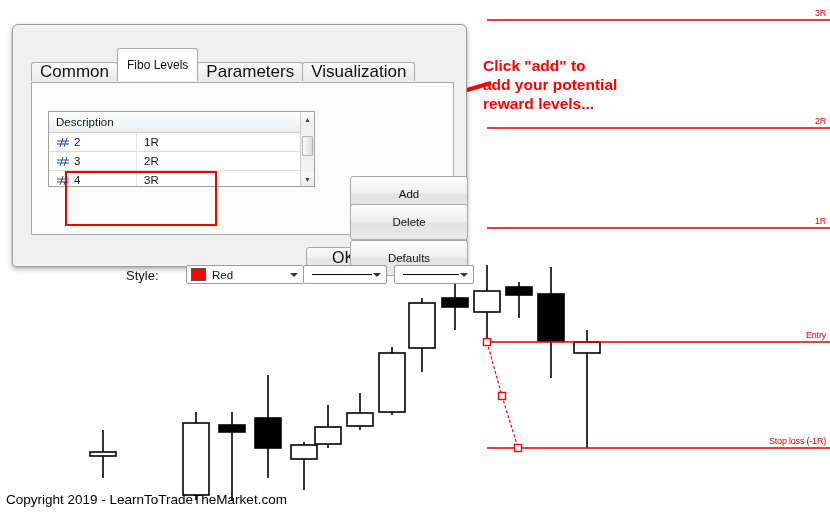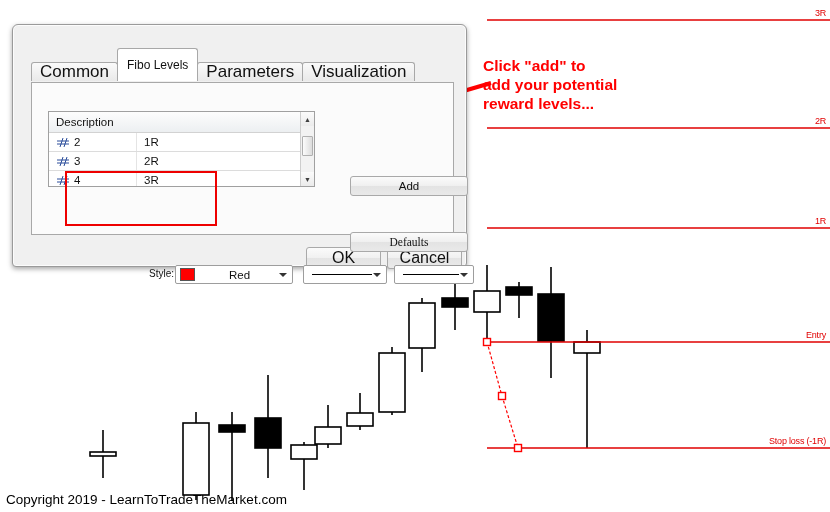--- a/index.html
+++ b/index.html
@@ -172,45 +172,45 @@
     position: absolute;
     left: 33px; top: 88px; width: 152px; height: 55px;
     border: 2px solid #ee0000;
     pointer-events: none;
     z-index: 5;
   }
 
   
   .side-btn {
     position: absolute; left: 318px;
-    width: 118px; height: 20px;
+    width: 118px; height: 36px;
     background: linear-gradient(180deg,#fbfbfb 0%,#f0f0f0 48%,#e3e3e3 50%,#e9e9e9 100%);
     border: 1px solid #a9a9a9;
     border-radius: 3px;
     font-size: 11.5px; color: #111;
     display: flex; align-items: center; justify-content: center;
     font-family: "Liberation Sans", sans-serif;
   }
   #btn-add { top: 93px; }
   #btn-delete { top: 121px; }
-  #btn-defaults { top: 149px; font-family: Liberation Serif, serif; }
+  #btn-defaults { top: 157px; }
 
   
   #style-label {
-    position: absolute; left: 117px; top: 185px;
-    font-size: 10px; color: #111;
+    position: absolute; left: 94px; top: 185px;
+    font-size: 13px; color: #111;
   }
   .combo {
     position: absolute; top: 182px; height: 19px;
     background: #fff;
     border: 1px solid #9d9d9d;
     border-radius: 2px;
     display: flex; align-items: center;
   }
-  #combo-color { left: 143px; width: 118px; gap: 28px; }
+  #combo-color { left: 154px; width: 118px; }
   #combo-width { left: 271px; width: 84px; }
   #combo-style { left: 362px; width: 80px; }
   .color-swatch {
     width: 15px; height: 13px; margin-left: 4px;
     border: 1px solid #555;
   }
   .combo-text { font-size: 11.5px; color: #111; margin-left: 6px; }
   .combo-line { flex: 1; height: 1px; background: #000; margin: 0 14px 0 8px; }
   .combo-arrow {
     position: absolute; right: 5px; top: 50%;
@@ -361,20 +361,21 @@
         <div id="tbl-scrollbar">
           <div class="sb-arrow" id="sb-up">▲</div>
           <div id="sb-thumb"></div>
           <div class="sb-arrow" id="sb-down">▼</div>
         </div>
       </div>
 
       <div id="red-highlight"></div>
 
       <div class="side-btn" id="btn-add">Add</div>
+      <div class="side-btn" id="btn-delete">Delete</div>
       <div class="side-btn" id="btn-defaults">Defaults</div>
 
       <div id="style-label">Style:</div>
 
       <div class="combo" id="combo-color">
         <div class="color-swatch" id="color-swatch" style="background: rgb(255, 0, 0);"></div>
         <div class="combo-text">Red</div>
         <div class="combo-arrow"></div>
       </div>
 

